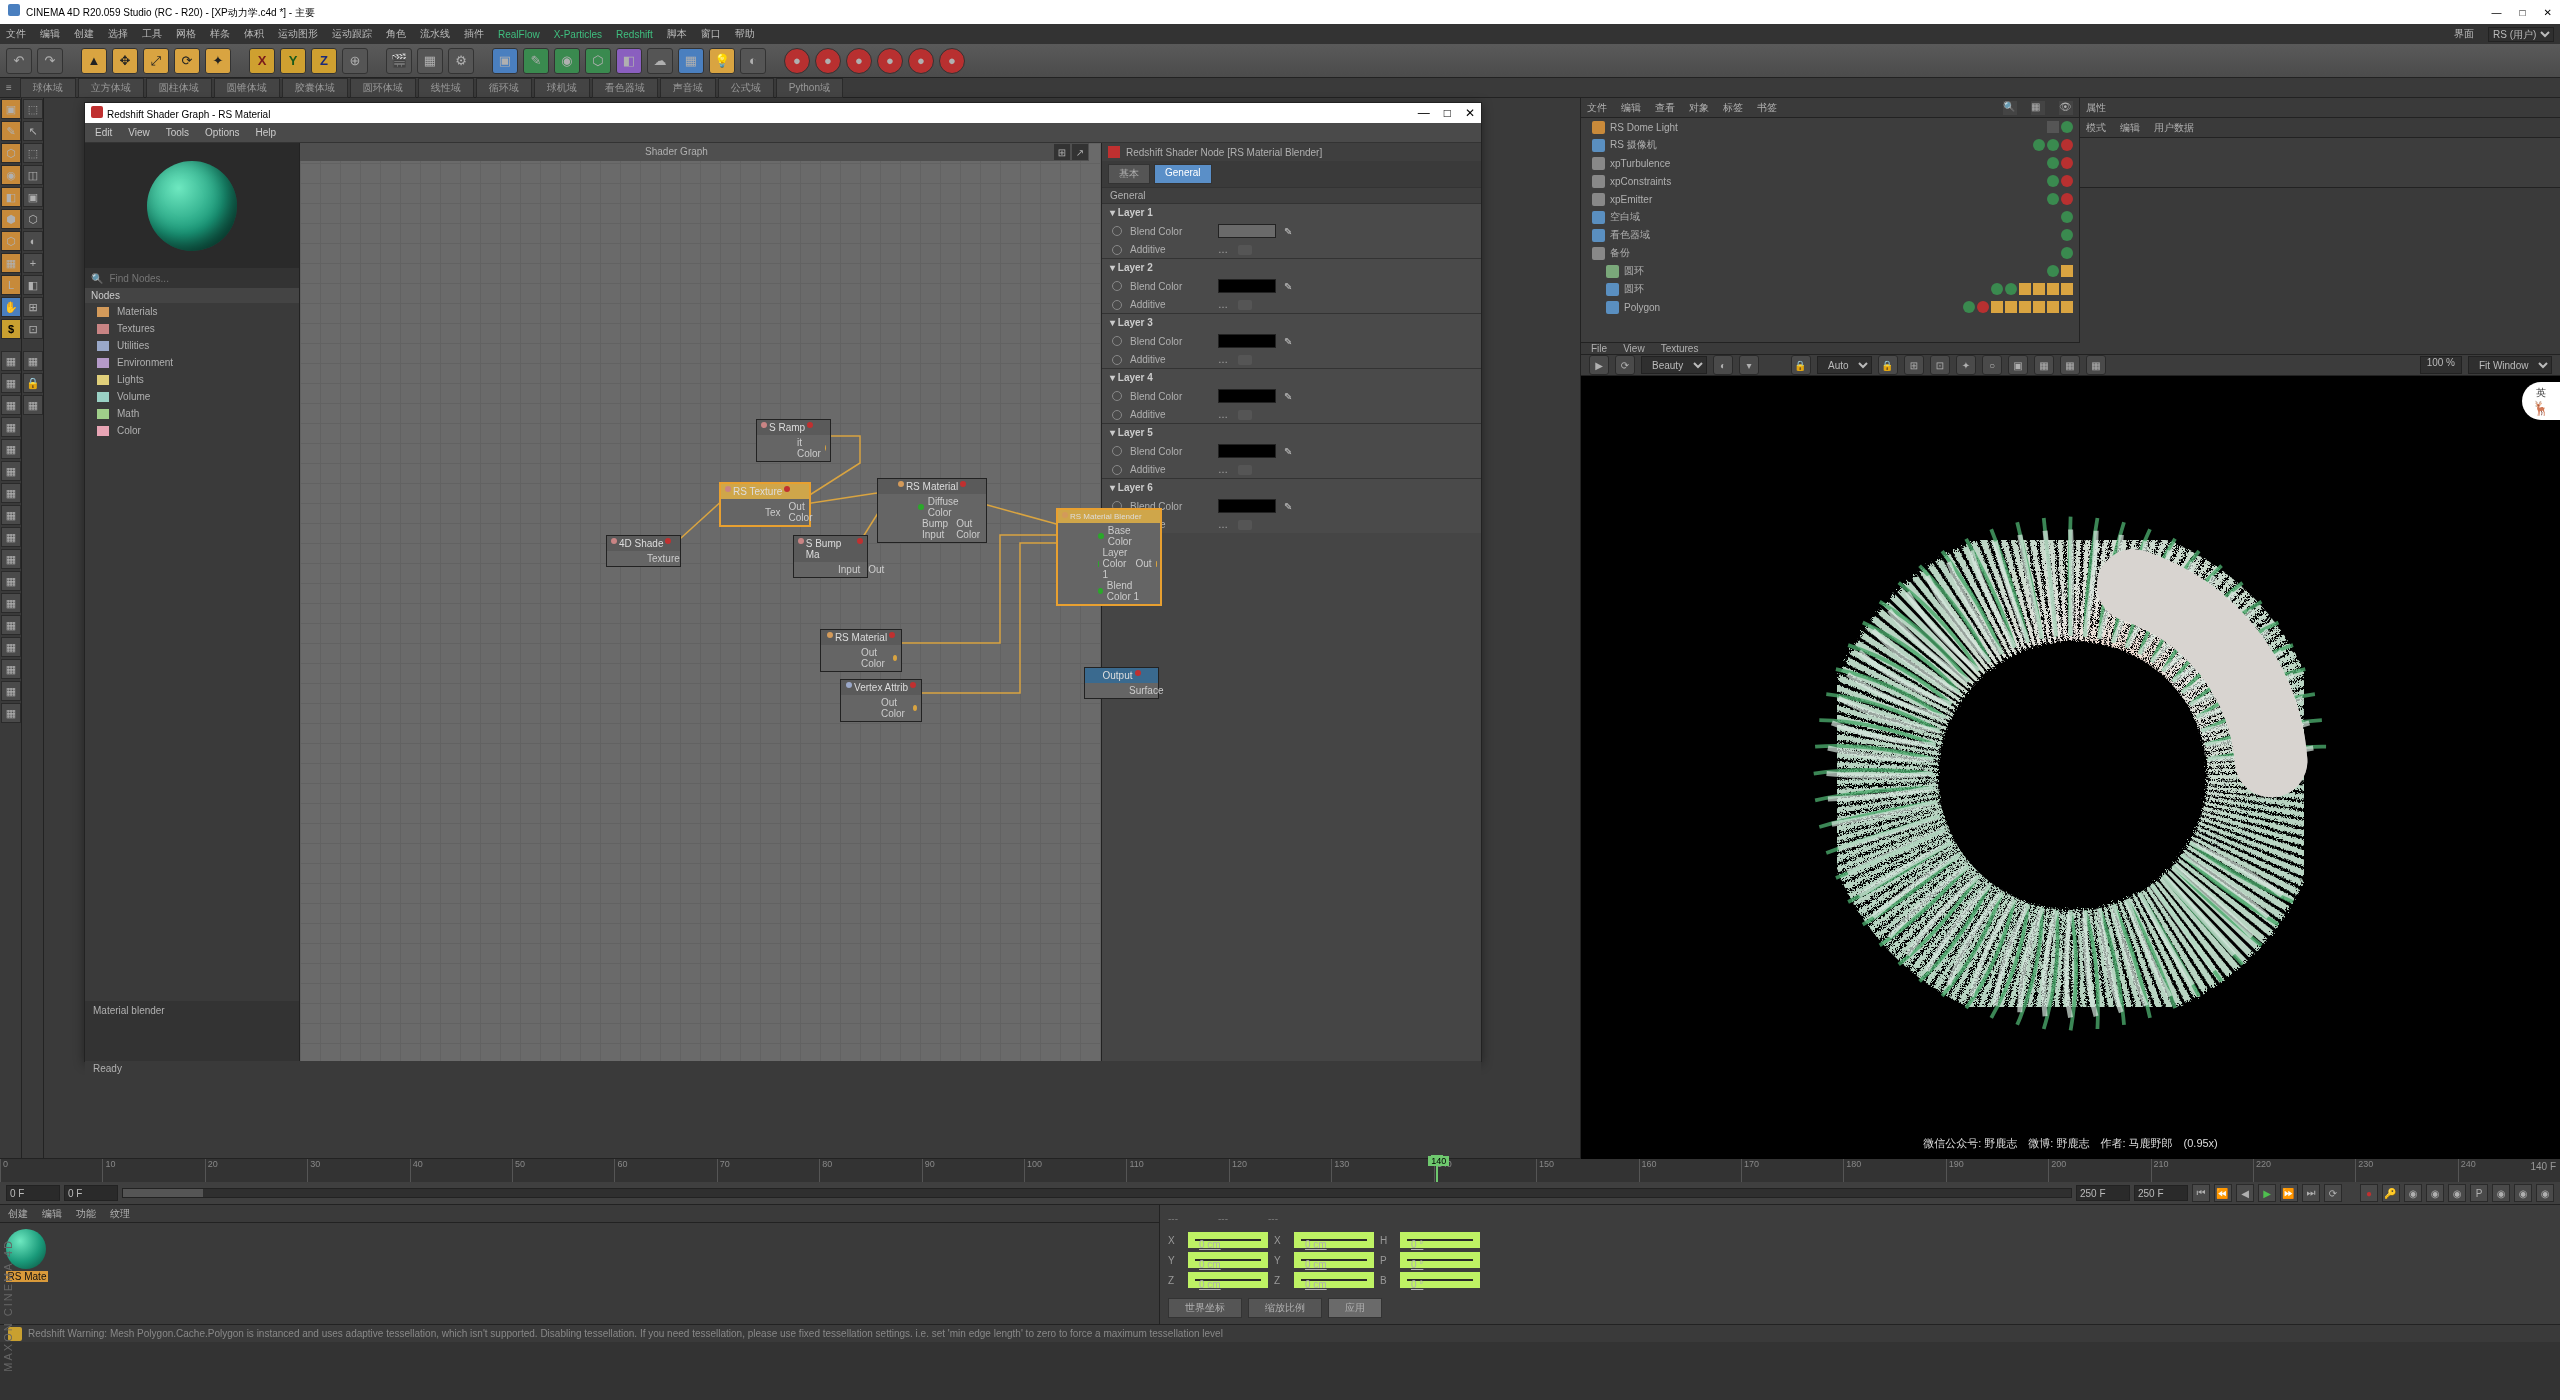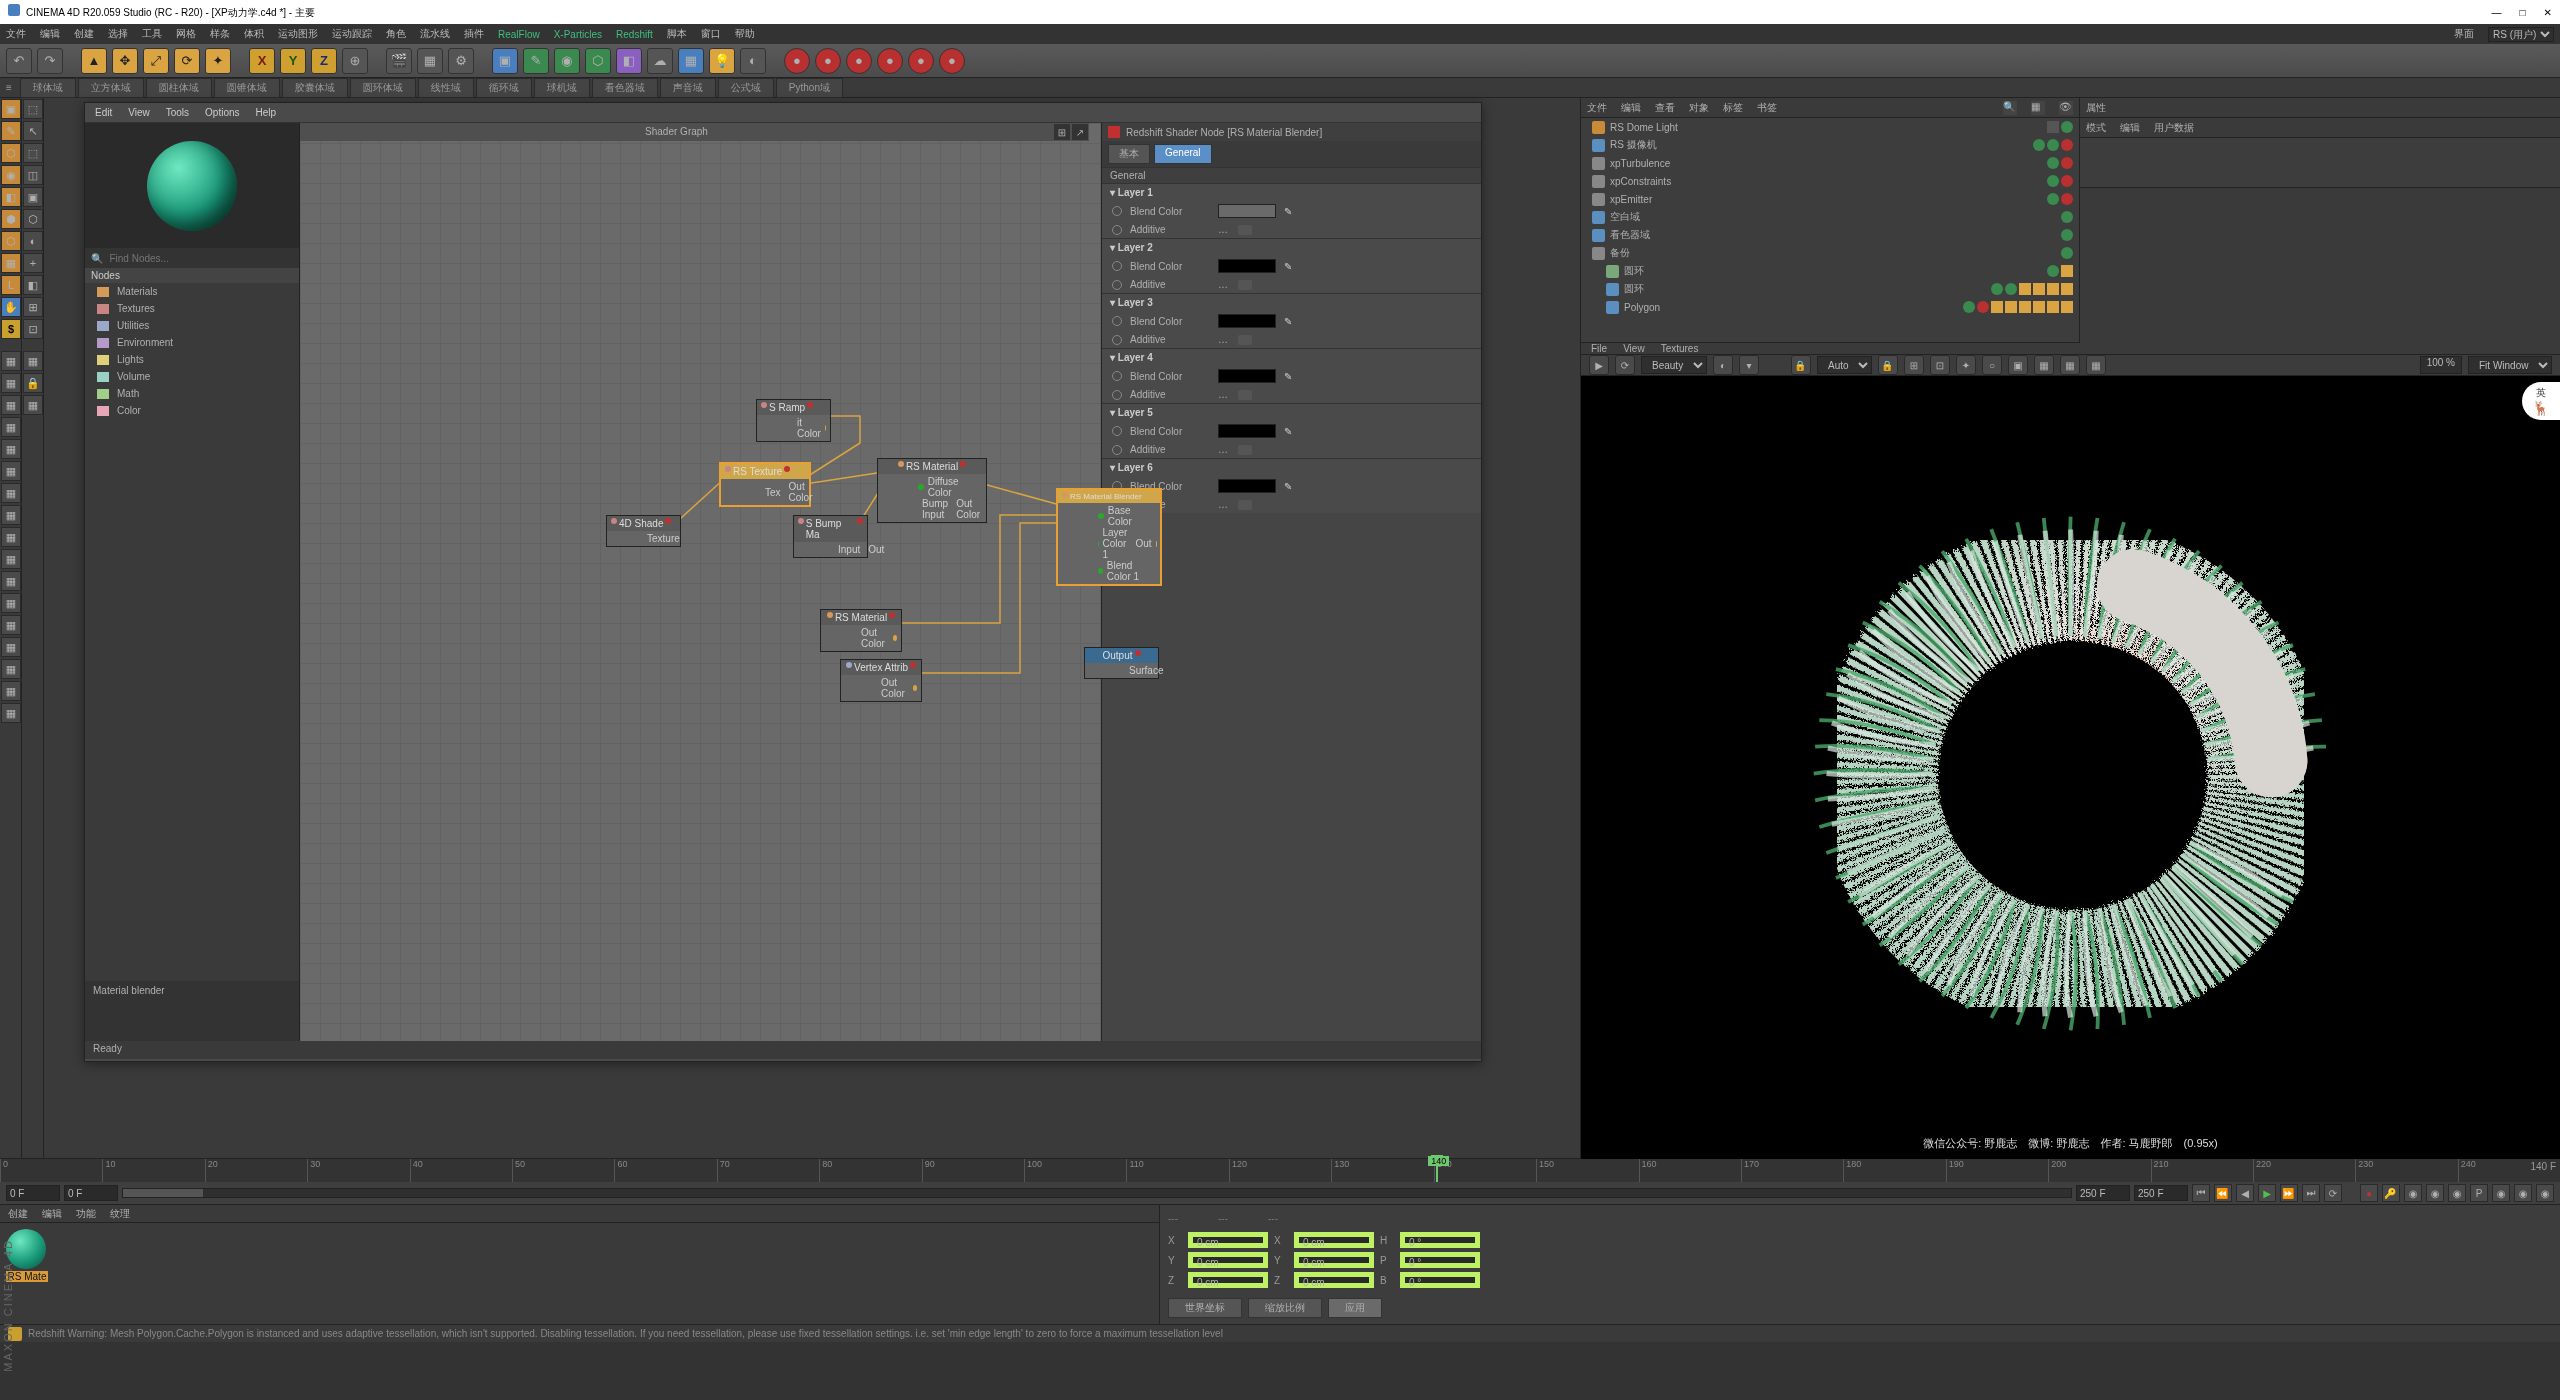--- a/index.html
+++ b/index.html
@@ -120,21 +120,21 @@
 .bottom { height:120px; display:flex; border-top:1px solid #222; }
 .matpanel { width:1160px; background:#3a3a3a; border-right:1px solid #222; display:flex; flex-direction:column; }
 .matpanel .mtabs { height:18px; display:flex; gap:14px; padding:0 8px; align-items:center; border-bottom:1px solid #222; }
 .matpanel .mlist { flex:1; padding:6px; display:flex; gap:6px; }
 .matpanel .mcell { width:42px; }
 .matpanel .mball { width:40px; height:40px; border-radius:50%; background:radial-gradient(circle at 35% 30%,#6ee8c0,#1a9a7a 55%,#0a4a3a); }
 .matpanel .mlabel { background:#d99a3a; color:#111; text-align:center; margin-top:2px; }
 .coord { flex:1; background:#3d3d3d; padding:8px; display:flex; flex-direction:column; gap:4px; }
 .coord .crow { display:flex; gap:6px; align-items:center; }
 .coord .crow .cl { width:14px; color:#999; }
-.coord .crow .cv { background:#2a2a2a; border:5px solid #bef264; width:80px; height:16px; padding:0 4px; }
+.coord .crow .cv { background:#2a2a2a; border:7px solid #bef264; width:80px; height:16px; padding:0 4px;text-decoration:underline; }
 .coord .crow2 { display:flex; gap:6px; margin-top:6px; }
 .coord .crow2 .btn { background:#555; border:1px solid #333; padding:2px 16px; }
 .coord .crow2 .btn.on { background:#6a6a6a; }
 
 .statusbar { height:18px; background:#3a3a3a; border-top:1px solid #222; display:flex; align-items:center; padding:0 8px; color:#888; }
 .statusbar .sp { flex:1; }
 
 .brand { position:absolute; left:2px; bottom:28px; writing-mode:vertical-rl; transform:rotate(180deg); color:#666; font-size:11px; letter-spacing:2px; }
 
 svg.wire { position:absolute; top:0; left:0; width:100%; height:100%; pointer-events:none; }
@@ -276,20 +276,24 @@
     <div class="lt">⊡</div>
     <div style="height:10px"></div>
     <div class="lt">▦</div>
     <div class="lt">🔒</div>
     <div class="lt">▦</div>
   </div>
 
   <div class="center">
 
     <div class="sgwin">
+      <div class="wtitle">
+        <div><span class="wicon"></span><span>Redshift Shader Graph - RS Material</span></div>
+        <div class="ctl"><span>—</span><span>□</span><span>✕</span></div>
+      </div>
       <div class="wmenu">
         <span>Edit</span>
         <span>View</span>
         <span>Tools</span>
         <span>Options</span>
         <span>Help</span>
       </div>
       <div class="body">
         <div class="left">
           <div class="preview">

